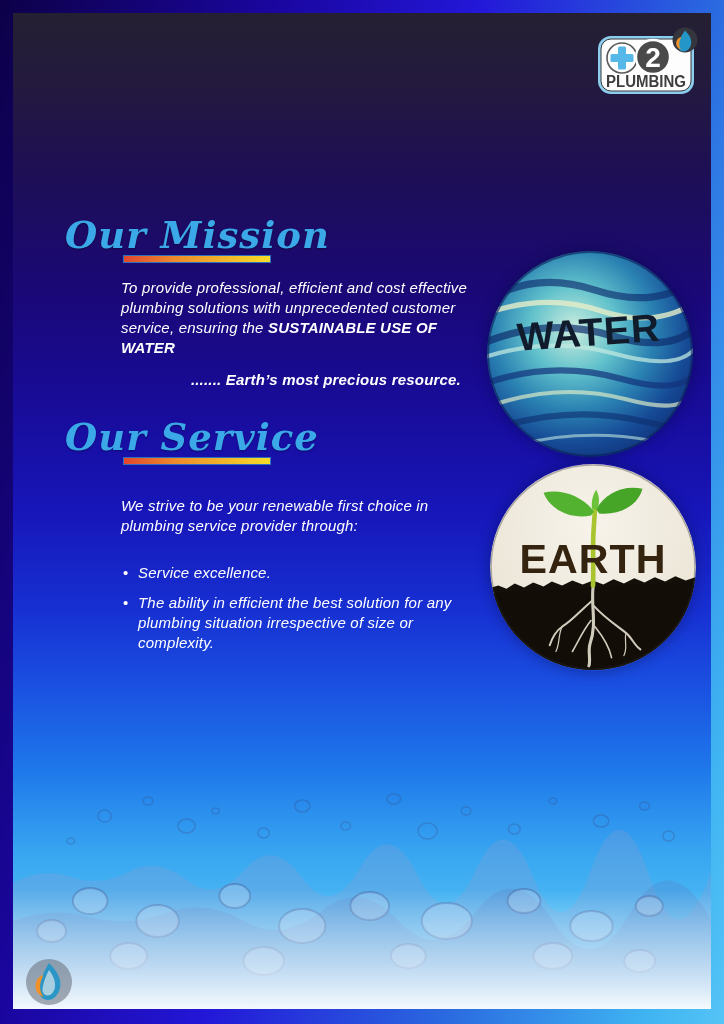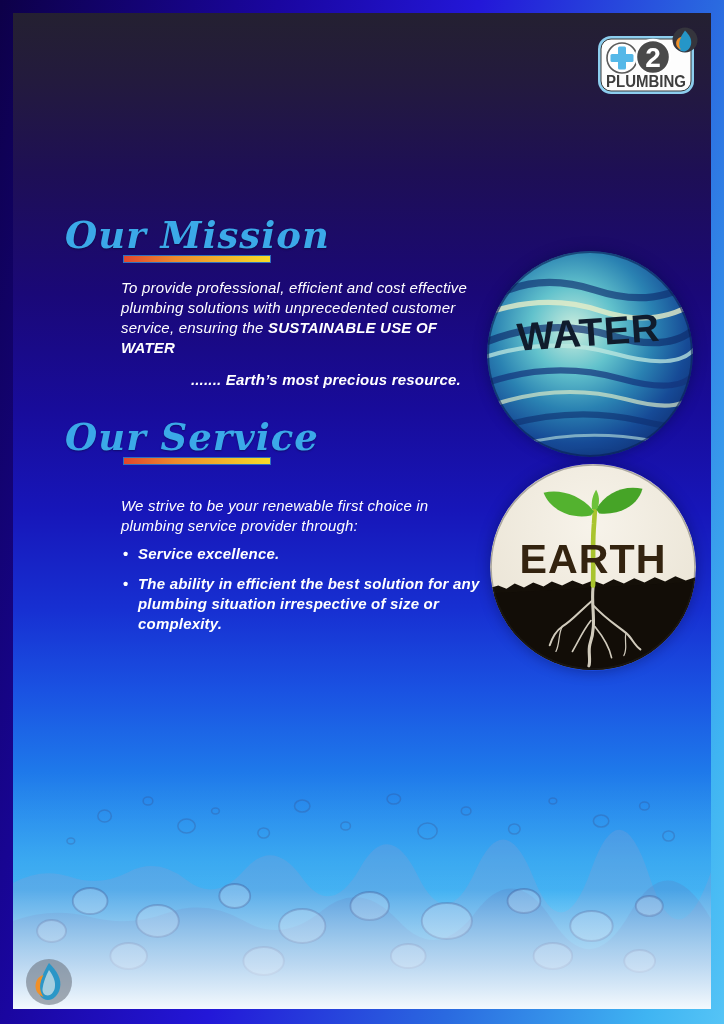--- a/index.html
+++ b/index.html
@@ -43,21 +43,21 @@
     letter-spacing:.2px;
   }
   .body-text b { font-weight:bold; }
   .tagline {
     position:absolute; left:108px; width:340px; text-align:right;
     font-style:italic; font-weight:bold; font-size:15px; color:#ffffff;
     letter-spacing:.2px;
   }
   .vision-block { position:absolute; left:108px; top:483px; width:372px;
     font-style:italic; font-size:15px; line-height:1.33; color:#ffffff; letter-spacing:.2px; }
-  .vision-block ul { list-style:none; margin-top:8px;font-weight:bold; }
+  .vision-block ul { list-style:none; margin-top:27px; }
   .vision-block li { position:relative; padding-left:17px; margin-bottom:10px; }
   .vision-block li::before { content:"•"; position:absolute; left:2px; top:0; font-style:normal; }
 
   
   .circle-fig { position:absolute; border-radius:50%; overflow:hidden; }
   #water-circle { left:474px; top:238px; width:206px; height:206px; box-shadow:0 0 14px rgba(0,10,60,.45); }
   #earth-circle { left:477px; top:450px; width:206px; height:208px; box-shadow:0 0 14px rgba(0,10,60,.4);text-align:center; }
   .circle-fig svg { display:block; width:100%; height:100%; }
 
   

